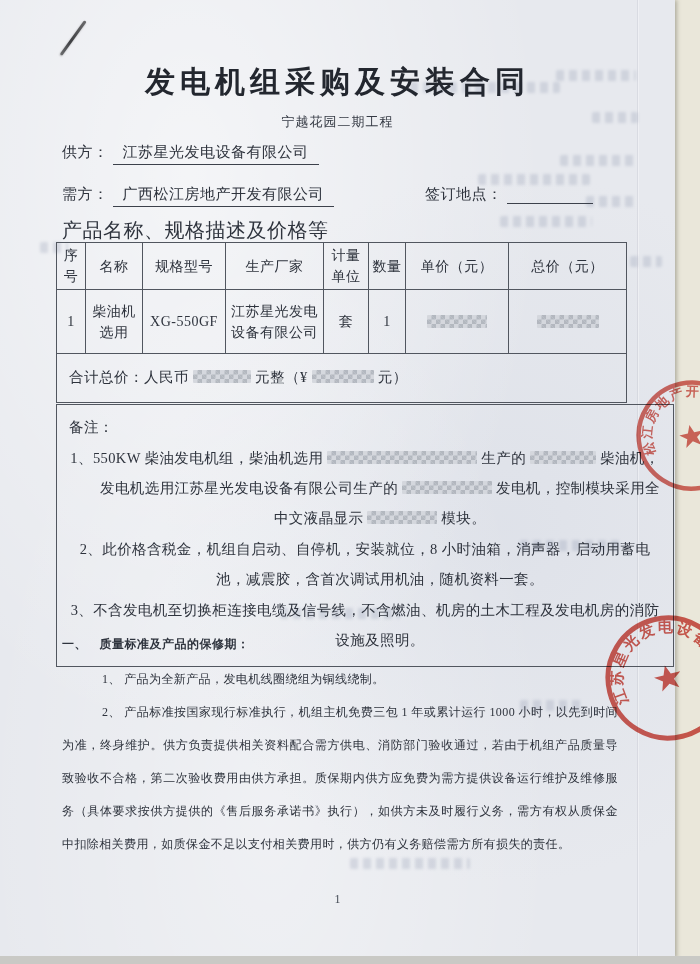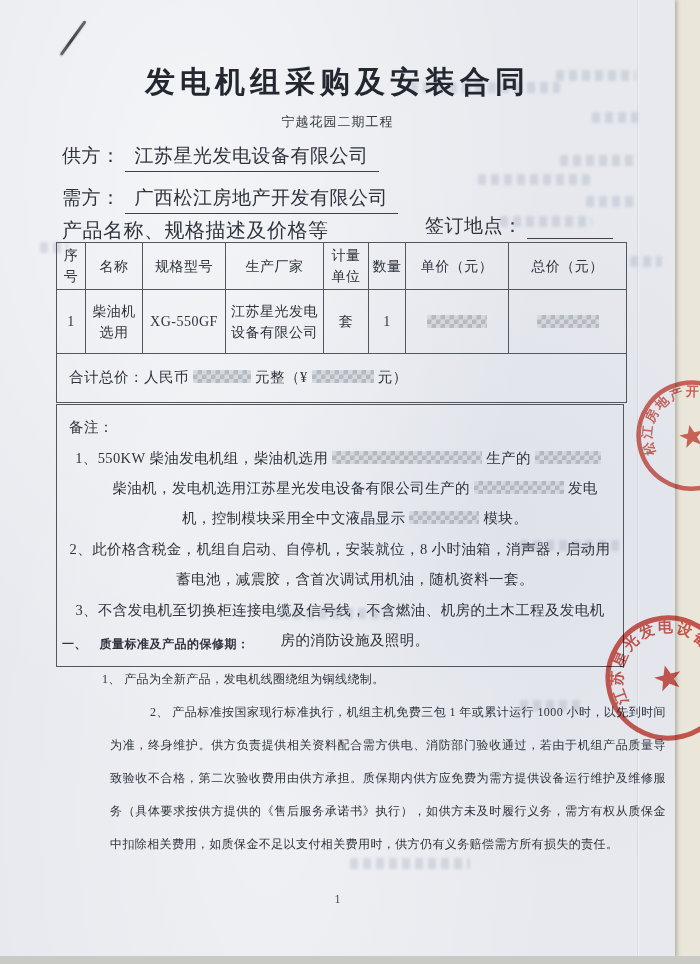--- a/index.html
+++ b/index.html
@@ -27,66 +27,66 @@
     box-shadow:0 1px 2px rgba(0,0,0,.25);
   }
   .title{
     position:absolute;top:62px;left:0;width:675px;text-align:center;
     font-size:30px;font-weight:bold;letter-spacing:5px;color:#23272f;
   }
   .subtitle{
     position:absolute;top:113px;left:0;width:675px;text-align:center;
     font-size:13px;letter-spacing:1px;color:#353a44;
   }
-  .line-row{position:absolute;left:62px;font-size:19px;letter-spacing:.5px;}
+  .line-row{position:absolute;left:62px;font-size:15px;letter-spacing:.5px;}
   .row-supplier{top:143px;}
   .row-buyer{top:185px;width:556px;}
   .uline{
     display:inline-block;border-bottom:1.3px solid #3c414b;
     padding:0 10px 2px;margin-left:4px;min-width:170px;text-align:center;
   }
   .uline.buyer-w{min-width:185px;}
   .uline.blank{min-width:86px;padding:0;height:16px;vertical-align:bottom;}
-  .signplace{position:absolute;left:363px;top:0;white-space:nowrap;margin-top:28px;}
+  .signplace{position:absolute;left:363px;top:0;white-space:nowrap;}
   .prod-heading{position:absolute;top:217px;left:62px;font-size:20px;letter-spacing:.5px;}
   table.ptable{
     position:absolute;top:242px;left:56px;width:570px;
     border-collapse:collapse;table-layout:fixed;
     font-size:14px;color:#2e333d;
   }
   .ptable td,.ptable th{
     border:1.6px solid #51565f;font-weight:normal;
     text-align:center;vertical-align:middle;padding:2px 3px;
     letter-spacing:.5px;line-height:1.5;
   }
   .ptable tr.hdr{height:46px;}
   .ptable tr.item{height:64px;}
   .ptable tr.totalrow td{height:44px;text-align:left;padding-left:12px;font-size:14.5px;}
   .remarks-box{
-    position:absolute;top:404px;left:56px;width:568px;box-sizing:border-box;
+    position:absolute;top:404px;left:56px;width:618px;box-sizing:border-box;
     border:1.6px solid #51565f;padding:6px 12px 10px;
     font-size:14.5px;line-height:30px;letter-spacing:.4px;
   }
   .ritem{margin:1px 0;padding-left:30px;text-indent:-30px;text-align:center;}
   .rlabel{margin:1px 0;}
   .mosaic{
     display:inline-block;height:13px;vertical-align:-1px;margin:0 4px;border-radius:1px;
     background-image:
       linear-gradient(45deg,#aeb3bb 26%,transparent 26% 74%,#aeb3bb 74%),
       linear-gradient(45deg,#aeb3bb 26%,#d3d6dc 26% 74%,#aeb3bb 74%);
     background-size:9px 9px;background-position:0 0,4.5px 4.5px;
     filter:blur(.6px);opacity:.9;
   }
   .mosaic.block{display:block;margin:0 auto;}
   .w58{width:58px}.w60{width:60px}.w62{width:62px}.w66{width:66px}
   .w70{width:70px}.w90{width:90px}.w150{width:150px}
   .sec-heading{position:absolute;top:636px;left:62px;font-size:12px;font-weight:bold;letter-spacing:.5px;}
   .para{position:absolute;left:62px;width:556px;margin:0;font-size:12px;line-height:33px;letter-spacing:.4px;}
   .para-1{top:663px;text-indent:40px;}
-  .para-2{top:696px;text-indent:40px;text-align:justify;margin-left:48px;}
+  .para-2{top:696px;text-indent:40px;text-align:justify;}
   .pageno{position:absolute;top:892px;left:0;width:675px;text-align:center;font-size:12px;color:#444a55;}
   .smudge{
     position:absolute;height:11px;opacity:.4;filter:blur(1.4px);border-radius:2px;
     background:repeating-linear-gradient(90deg,rgba(122,133,160,.55) 0 8px,rgba(122,133,160,0) 8px 13px);
   }
   .stamp{position:absolute;mix-blend-mode:multiply;}
   .stamp text{font-family:"Liberation Serif","DejaVu Serif",serif;font-weight:bold;}
 </style>
 </head>
 <body>

